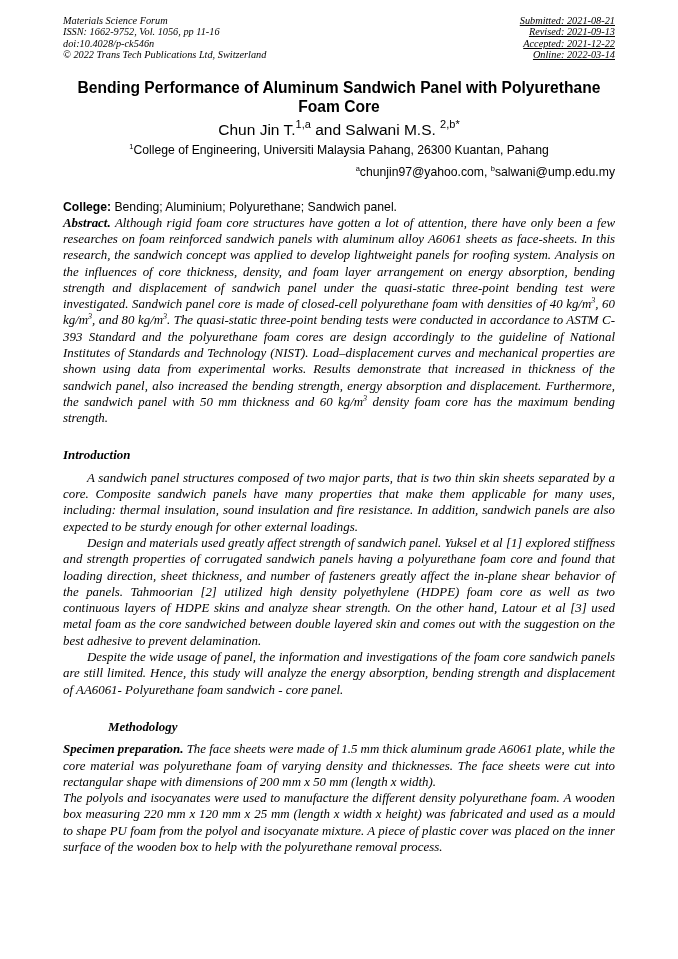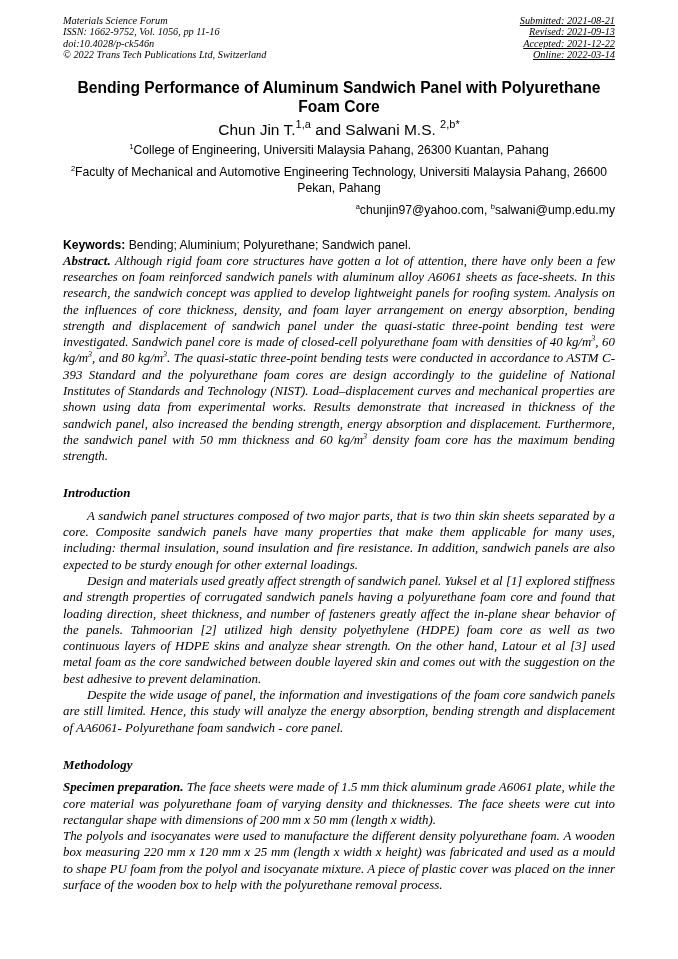--- a/index.html
+++ b/index.html
@@ -16,21 +16,21 @@
     .aff2 { margin-top: 6px; }
     .emails { font-family: "Liberation Sans", sans-serif; font-size: 12.2px; line-height: 16px; text-align: right; margin-top: 6px; }
     .keywords { font-family: "Liberation Sans", sans-serif; font-size: 12.2px; line-height: 16px; margin-top: 19px; }
     .keywords b { font-weight: bold; }
     .body { font-family: "Liberation Serif", serif; font-size: 12.9px; line-height: 16.3px; text-align: justify; font-style: italic; }
     .body p { margin: 0; }
     .body sup { font-size: 8px; vertical-align: 5px; line-height: 0; }
     .abstract { margin-top: 20px; }
     .sec { font-family: "Liberation Serif", serif; font-weight: bold; font-size: 12.9px; line-height: 16.3px; }
     .sec-intro { margin-top: 21px; margin-bottom: 6px; }
-    .sec-meth { margin-top: 21px; margin-bottom: 6px; }
+    .sec-meth { margin-top: 21px; margin-bottom: 6px; margin-left: 45px; }
     .indent { text-indent: 24px; }
     .runin { font-weight: bold; }
   </style>
 </head>
 <body>
 
 <div class="page">
 
   <div class="hdr">
     <div class="hdr-left">
@@ -49,30 +49,27 @@
 
   <div class="title">Bending Performance of Aluminum Sandwich Panel with Polyurethane Foam Core</div>
 
   <div class="authors">
     <span>Chun Jin T.</span><sup>1,a</sup><span style="white-space:pre"> and </span><span>Salwani M.S.</span> <sup>2,b*</sup>
   </div>
 
   <div class="aff aff1">
     <sup>1</sup><span>College of Engineering, Universiti Malaysia Pahang, 26300 Kuantan, Pahang</span>
   </div>
-  <div class="aff aff2">
-    <sup>2</sup><span>Faculty of Mechanical and Automotive Engineering Technology, Universiti Malaysia Pahang, 26600 Pekan, Pahang</span>
-  </div>
 
   <div class="emails">
     <sup>a</sup><span>chunjin97@yahoo.com</span><span style="white-space:pre">, </span><sup>b</sup><span>salwani@ump.edu.my</span>
   </div>
 
   <div class="keywords">
-    <b>Keywords:</b><span> Bending; Aluminium; Polyurethane; Sandwich panel.</span>
+    <b>College:</b><span> Bending; Aluminium; Polyurethane; Sandwich panel.</span>
   </div>
 
   <div class="body">
     <p class="abstract">
       <b>Abstract.</b><span> Although rigid foam core structures have gotten a lot of attention, there have only been a few researches on foam reinforced sandwich panels with aluminum alloy A6061 sheets as face-sheets. In this research, the sandwich concept was applied to develop lightweight panels for roofing system. Analysis on the influences of core thickness, density, and foam layer arrangement on energy absorption, bending strength and displacement of sandwich panel under the quasi-static three-point bending test were investigated. Sandwich panel core is made of closed-cell polyurethane foam with densities of 40 kg/m</span><sup>3</sup><span>, 60 kg/m</span><sup>3</sup><span>, and 80 kg/m</span><sup>3</sup><span>. The quasi-static three-point bending tests were conducted in accordance to ASTM C-393 Standard and the polyurethane foam cores are design accordingly to the guideline of National Institutes of Standards and Technology (NIST). Load–displacement curves and mechanical properties are shown using data from experimental works. Results demonstrate that increased in thickness of the sandwich panel, also increased the bending strength, energy absorption and displacement. Furthermore, the sandwich panel with 50 mm thickness and 60 kg/m</span><sup>3</sup><span> density foam core has the maximum bending strength.</span>
     </p>
 
     <div class="sec sec-intro">Introduction</div>
     <p class="indent">A sandwich panel structures composed of two major parts, that is two thin skin sheets separated by a core. Composite sandwich panels have many properties that make them applicable for many uses, including: thermal insulation, sound insulation and fire resistance. In addition, sandwich panels are also expected to be sturdy enough for other external loadings.</p>
     <p class="indent">Design and materials used greatly affect strength of sandwich panel. Yuksel et al [1] explored stiffness and strength properties of corrugated sandwich panels having a polyurethane foam core and found that loading direction, sheet thickness, and number of fasteners greatly affect the in-plane shear behavior of the panels. Tahmoorian [2] utilized high density polyethylene (HDPE) foam core as well as two continuous layers of HDPE skins and analyze shear strength. On the other hand, Latour et al [3] used metal foam as the core sandwiched between double layered skin and comes out with the suggestion on the best adhesive to prevent delamination.</p>

